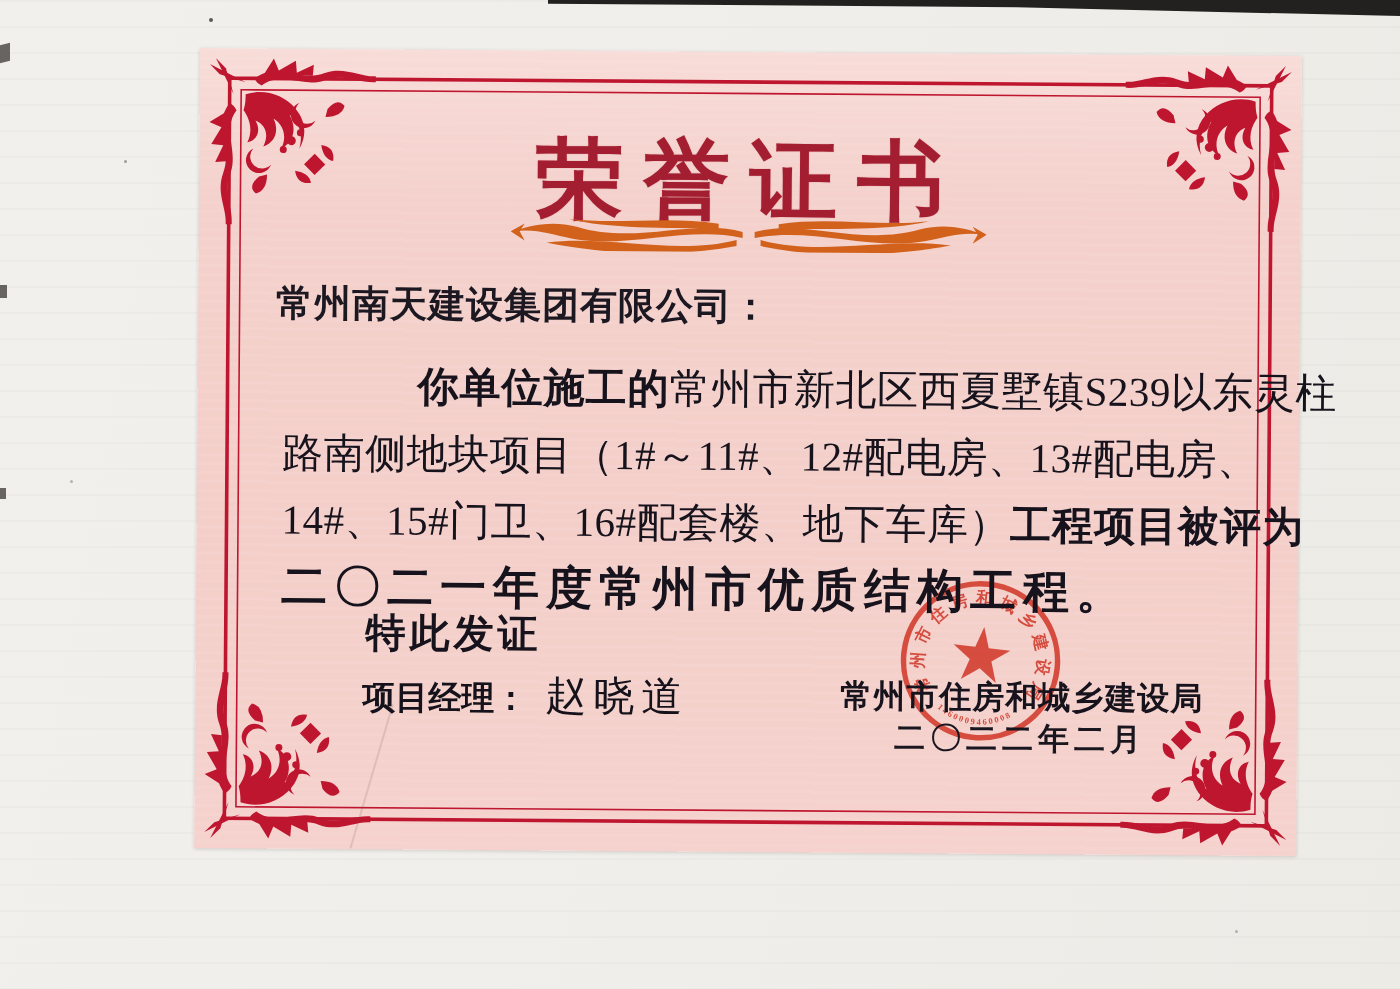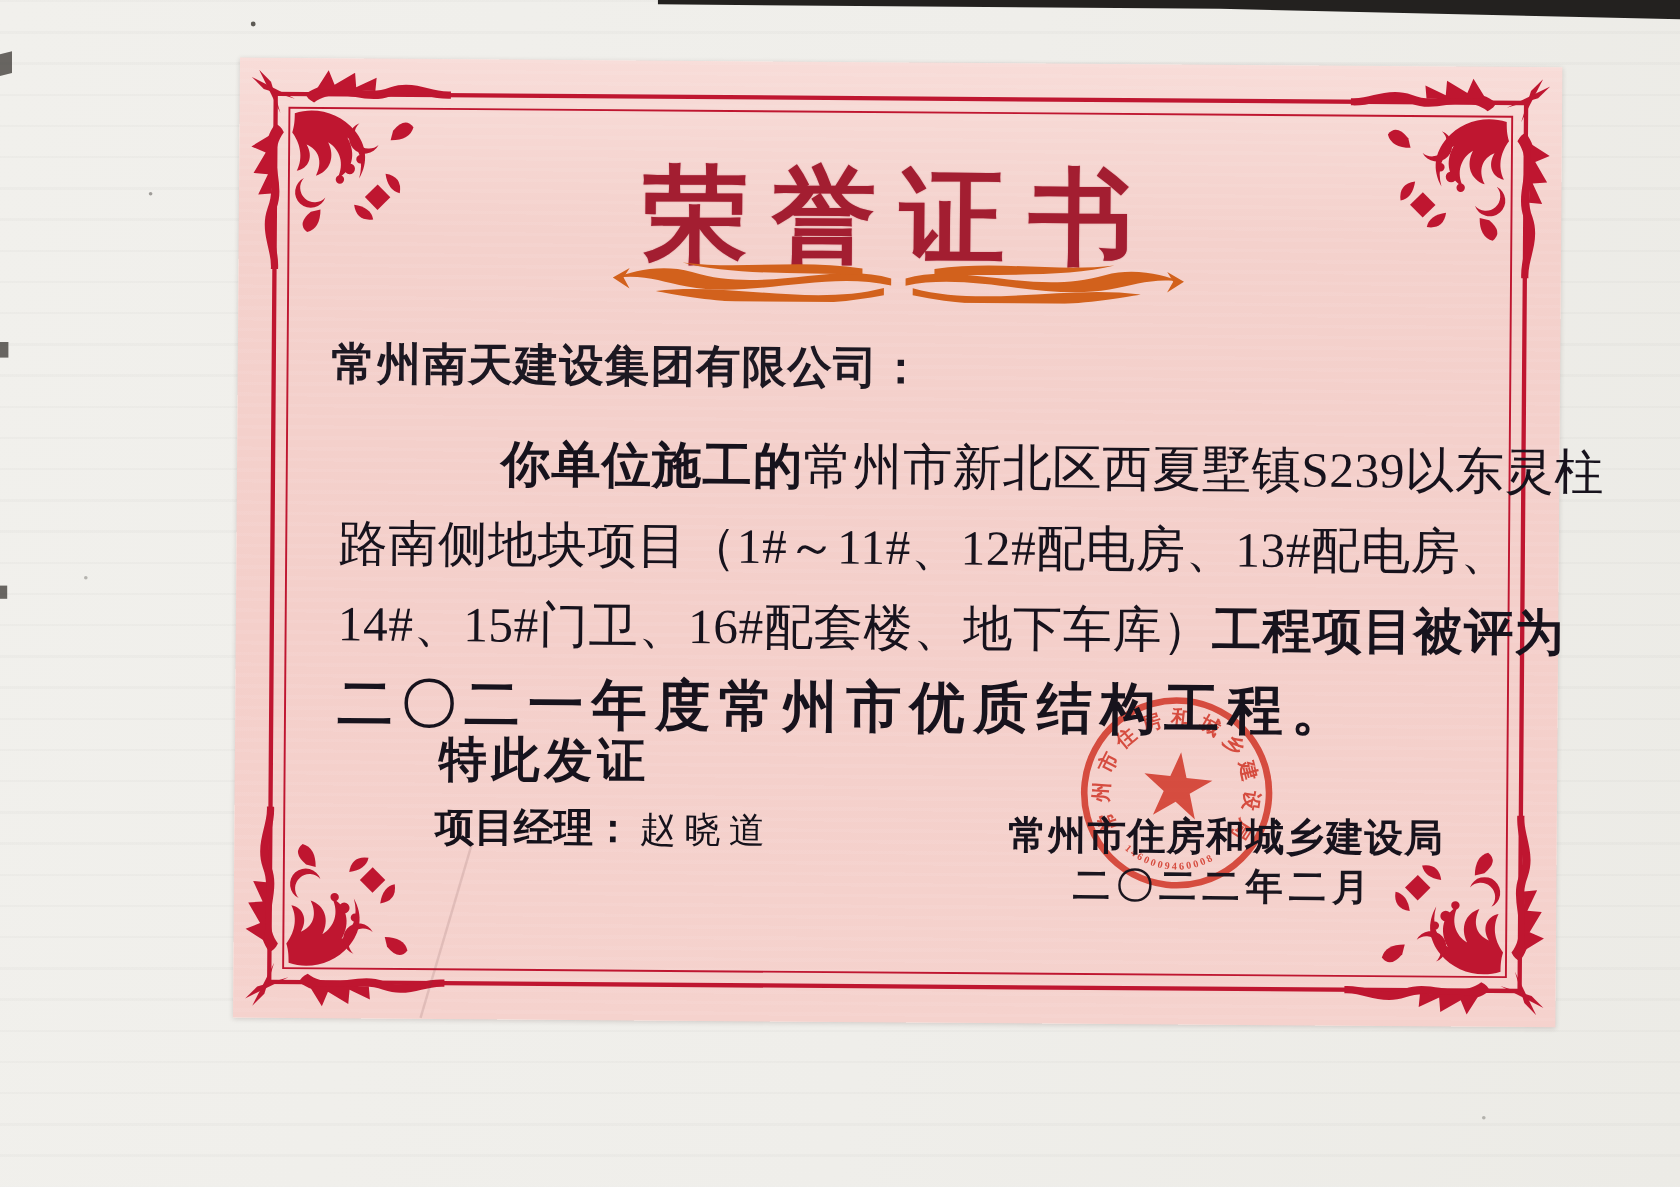--- a/index.html
+++ b/index.html
@@ -61,21 +61,21 @@
   .seg-tpl{font-family:"Liberation Serif", serif;font-weight:800;letter-spacing:1px;}
   .seg-fill{font-family:"Liberation Serif", serif;font-weight:400;letter-spacing:0.5px;}
   .body-line.spread .seg-tpl{font-size:46px;letter-spacing:7px;}
 
   .closing{
     position:absolute;left:170px;top:556px;font-weight:800;font-size:40px;
     color:#17131d;letter-spacing:4px;z-index:3;
   }
   .manager{position:absolute;left:167px;top:618px;white-space:nowrap;z-index:3;color:#15121b;}
   .manager .label{font-family:"Liberation Sans", sans-serif;font-weight:700;font-size:33px;}
-  .manager .name{font-family:Liberation Mono, monospace;font-weight:500;font-size:30px;letter-spacing:7px;margin-left:6px;}
+  .manager .name{font-family:Liberation Mono, monospace;font-weight:500;font-size:41px;letter-spacing:7px;margin-left:18px;}
   .issuer{
     position:absolute;left:645px;top:622px;width:360px;text-align:center;
     font-weight:700;font-size:32px;letter-spacing:1px;color:#17131d;white-space:nowrap;z-index:3;
   }
   .issue-date{
     position:absolute;left:645px;top:664px;width:360px;text-align:center;
     font-weight:600;font-size:31px;letter-spacing:5px;color:#1a161f;white-space:nowrap;z-index:3;
   }
   
   .seal{position:absolute;left:698px;top:520px;width:174px;height:174px;z-index:2;

